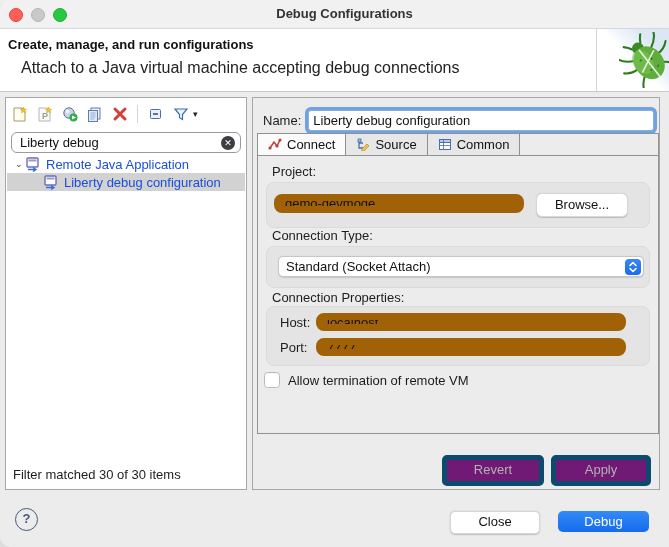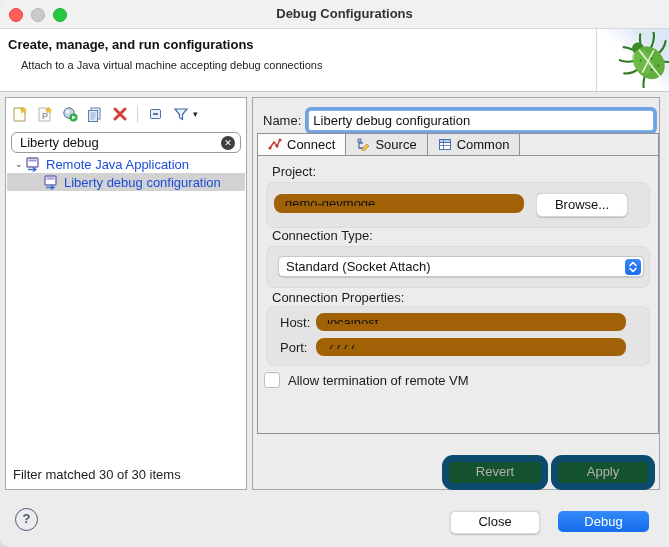--- a/index.html
+++ b/index.html
@@ -9,21 +9,21 @@
   .titlebar{position:absolute;left:0;top:0;right:0;height:28px;background:#f2f1f1;border-bottom:1px solid #d9d8d8;}
   .lights{position:absolute;left:9px;top:8px;display:flex;gap:8px;}
   .light{width:12px;height:12px;border-radius:50%;}
   .light.red{background:#ff5f57;border:.5px solid #e0443e;}
   .light.gray{background:#c9c9c9;border:.5px solid #b5b5b5;}
   .light.green{background:#28c840;border:.5px solid #1faf34;}
   .win-title{position:absolute;left:0;right:0;top:0;height:28px;line-height:28px;text-align:center;font-weight:bold;color:#333;}
   
   .header{position:absolute;left:0;top:29px;right:0;height:62px;background:#ffffff;border-bottom:1px solid #c9c9c9;}
   .header-title{position:absolute;left:8px;top:8px;font-weight:bold;color:#111;}
-  .header-sub{position:absolute;left:21px;top:30px;font-size:11px;color:#222;}
+  .header-sub{position:absolute;left:21px;top:30px;font-size:16px;color:#222;}
   .banner{position:absolute;right:0;top:0;width:92px;height:62px;border-left:1px solid #d6d6d6;
           background:linear-gradient(225deg,#d9e5f5 0%,#dde8f6 34%,#ffffff 58%);}
   .bug{position:absolute;right:14px;top:3px;}
   
   .left-panel{position:absolute;left:5px;top:97px;width:242px;height:393px;background:#ffffff;border:1px solid #a7a7a7;box-sizing:border-box;}
   .right-panel{position:absolute;left:252px;top:97px;width:408px;height:393px;background:#ececec;border:1px solid #a7a7a7;box-sizing:border-box;}
   
   .lp-toolbar{position:absolute;left:4px;top:5px;height:22px;display:flex;align-items:center;gap:6px;}
   .tb-btn{width:19px;height:19px;display:flex;align-items:center;justify-content:center;}
   .tb-sep{width:1px;height:18px;background:#d4d4d4;margin:0 2px;}
@@ -54,21 +54,21 @@
   .txt{position:absolute;height:19px;border:7px solid #a16207;border-radius:8px;background:#a16207;font:13px "Liberation Sans",sans-serif;padding:0 4px;color:#111;outline:none;box-sizing:border-box;}
   .browse-btn{position:absolute;height:22px;background:#fff;border:1px solid #d8d8d8;border-radius:6px;box-shadow:0 .5px 1px rgba(0,0,0,.18);
               font:13px "Liberation Sans",sans-serif;color:#111;text-align:center;line-height:21px;}
   .selectbox{position:absolute;height:21px;background:#fff;border:1px solid #c6c6c6;border-radius:5px;box-shadow:0 .5px 1px rgba(0,0,0,.12);
              display:flex;align-items:center;box-sizing:border-box;}
   .selectbox .sel-text{flex:1;padding-left:7px;color:#111;}
   .stepper{width:16px;height:16px;border-radius:4px;background:linear-gradient(#3a86f4,#1a6cee);margin-right:2px;display:flex;align-items:center;justify-content:center;}
   .field-label{position:absolute;color:#1d1d1d;}
   .checkrow{position:absolute;display:flex;align-items:center;gap:8px;}
   .checkbox{width:14px;height:14px;background:#fff;border:1px solid #bcbcbc;border-radius:3.5px;box-shadow:inset 0 .5px 1px rgba(0,0,0,.08);}
-  .btn-disabled{position:absolute;height:21px;background:#14532d;border:7px solid #0c4a6e;border-radius:11px;color:#b2b2b2;
+  .btn-disabled{position:absolute;height:21px;background:#701a75;border:5px solid #0c4a6e;border-radius:5px;color:#b2b2b2;
                 font:13px "Liberation Sans",sans-serif;text-align:center;line-height:20px;}
   
   .help-btn{position:absolute;left:15px;top:508px;width:21px;height:21px;border:1.6px solid #47597a;border-radius:50%;
             color:#47597a;font-weight:bold;font-size:13px;text-align:center;line-height:20px;}
   .close-btn{position:absolute;left:450px;top:511px;width:88px;height:21px;background:#fff;border:1px solid #d6d6d6;border-radius:5px;
              box-shadow:0 .5px 1.5px rgba(0,0,0,.2);font:13px "Liberation Sans",sans-serif;text-align:center;line-height:20px;color:#111;}
   .debug-btn{position:absolute;left:558px;top:511px;width:91px;height:21px;background:linear-gradient(#338af7,#156cee);border:none;border-radius:5px;
              font:13px "Liberation Sans",sans-serif;text-align:center;line-height:21px;color:#fff;}
 </style>
 </head>

